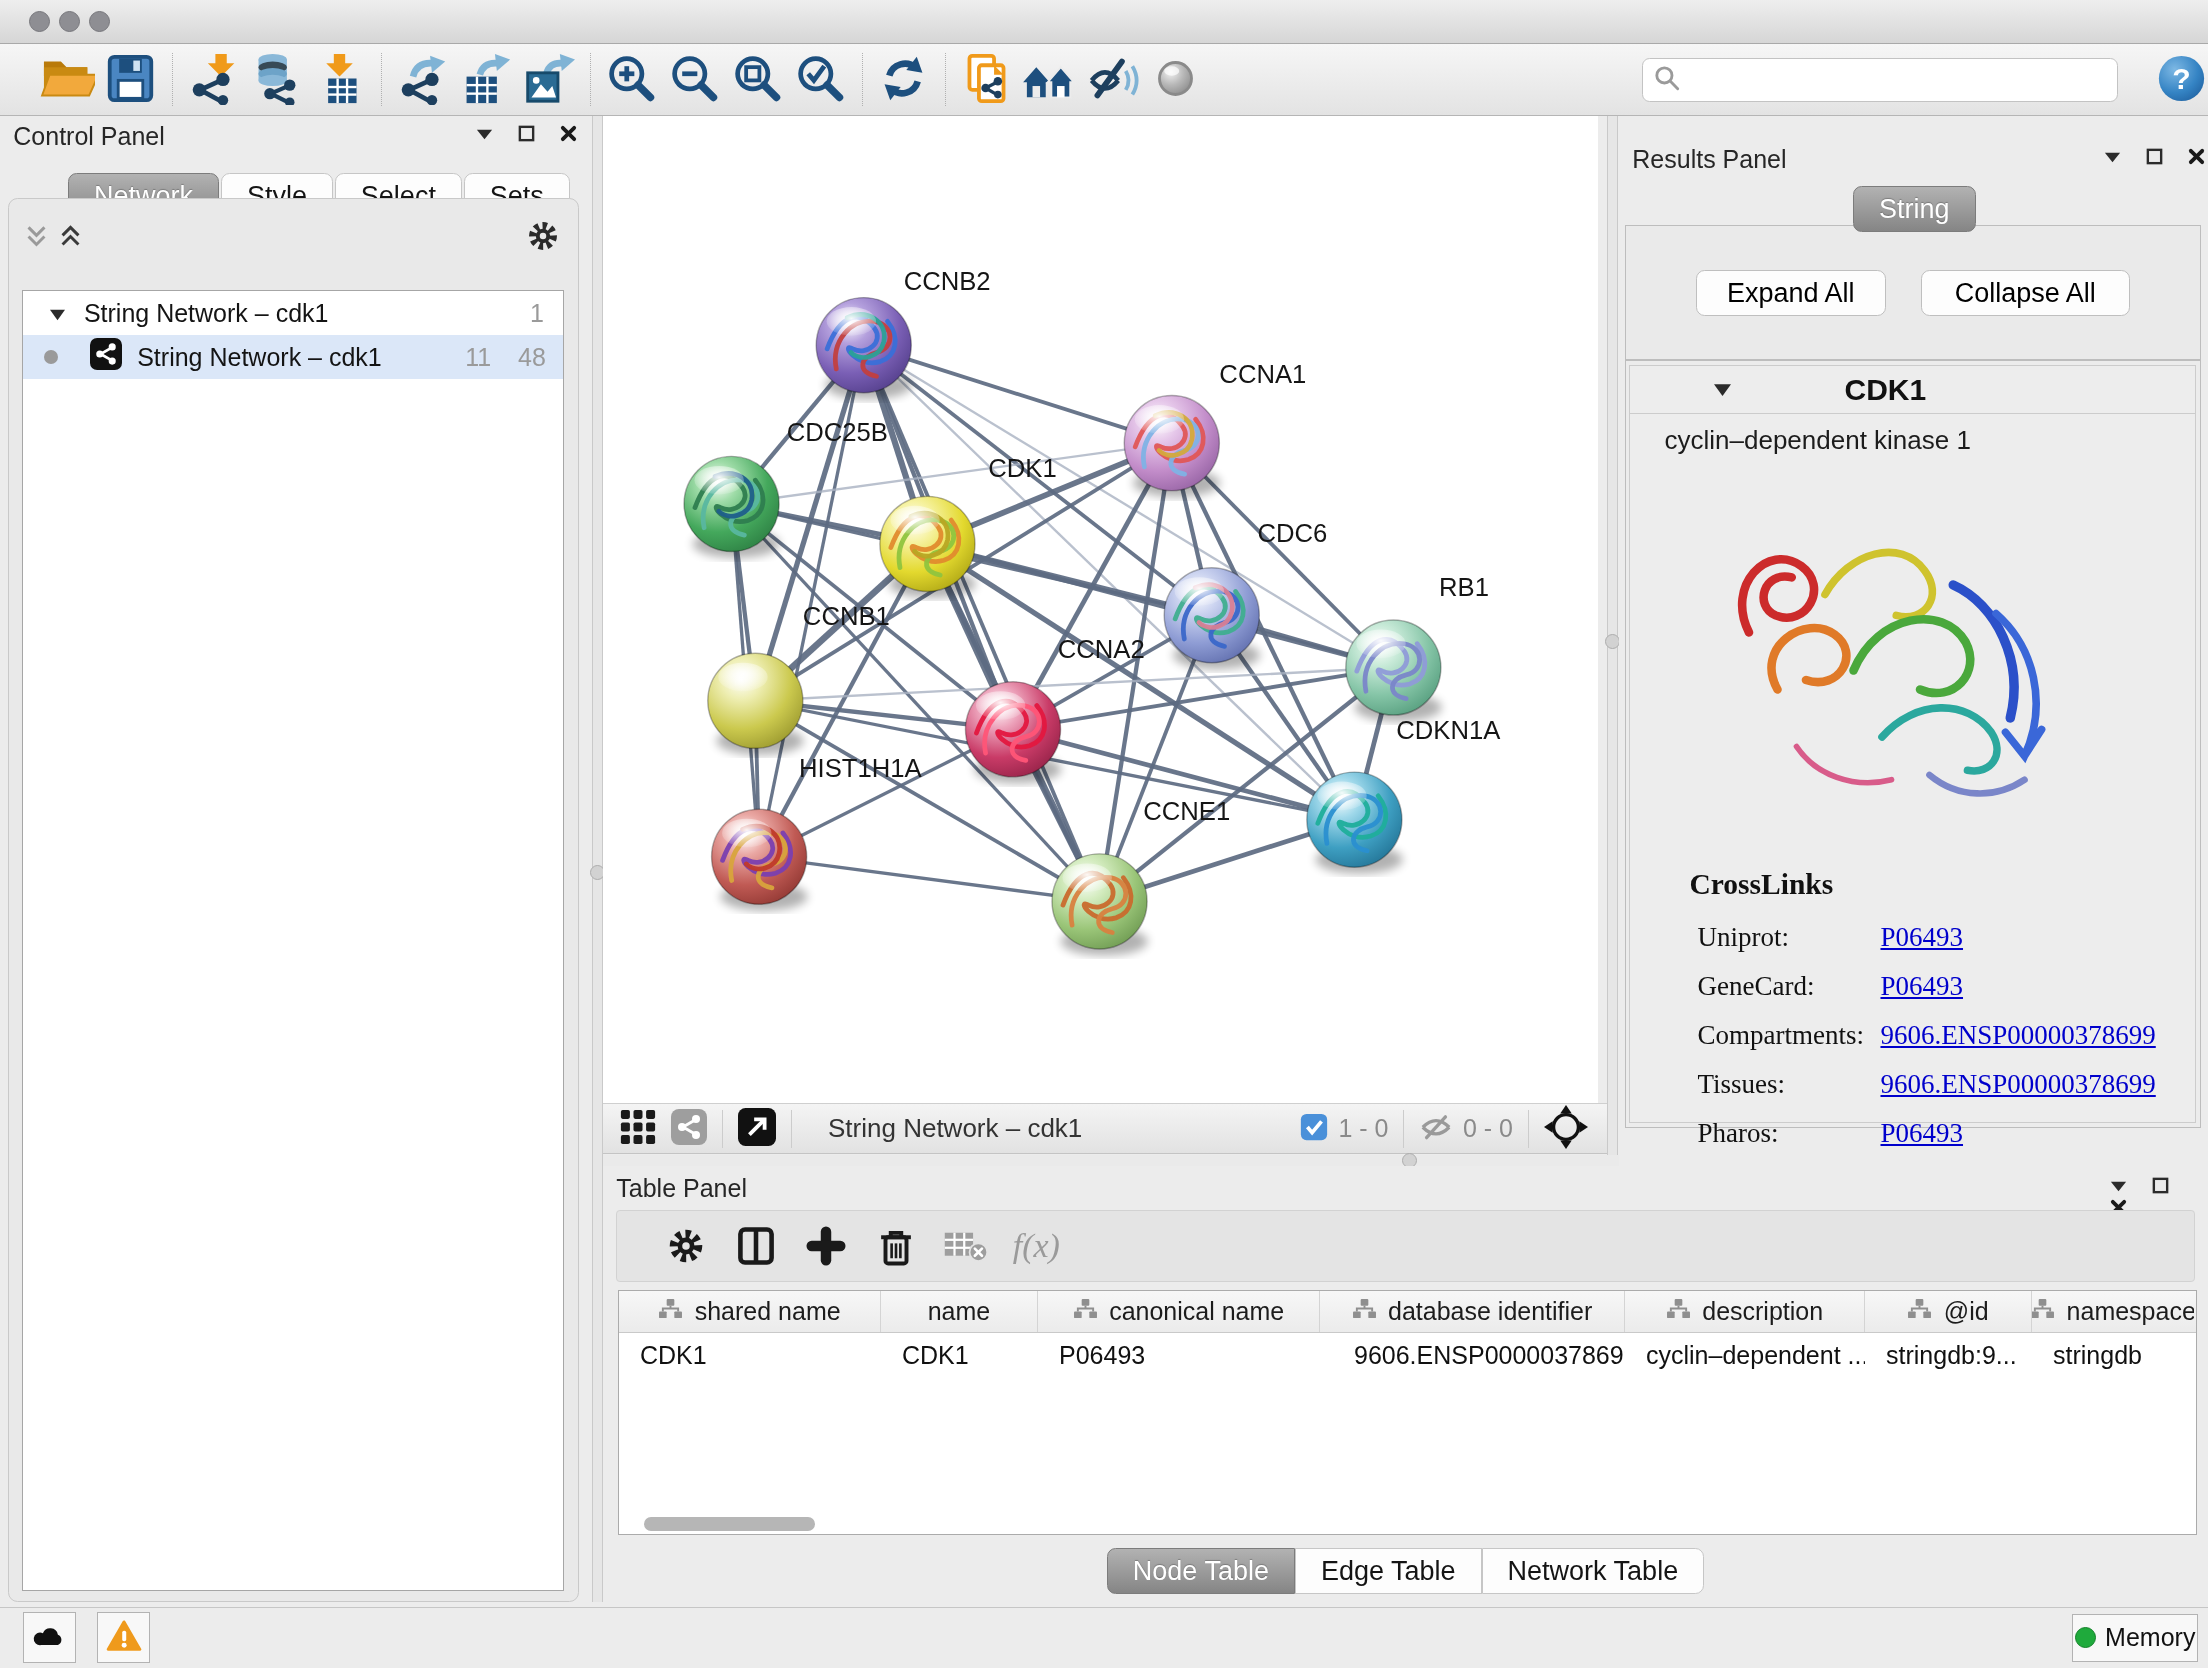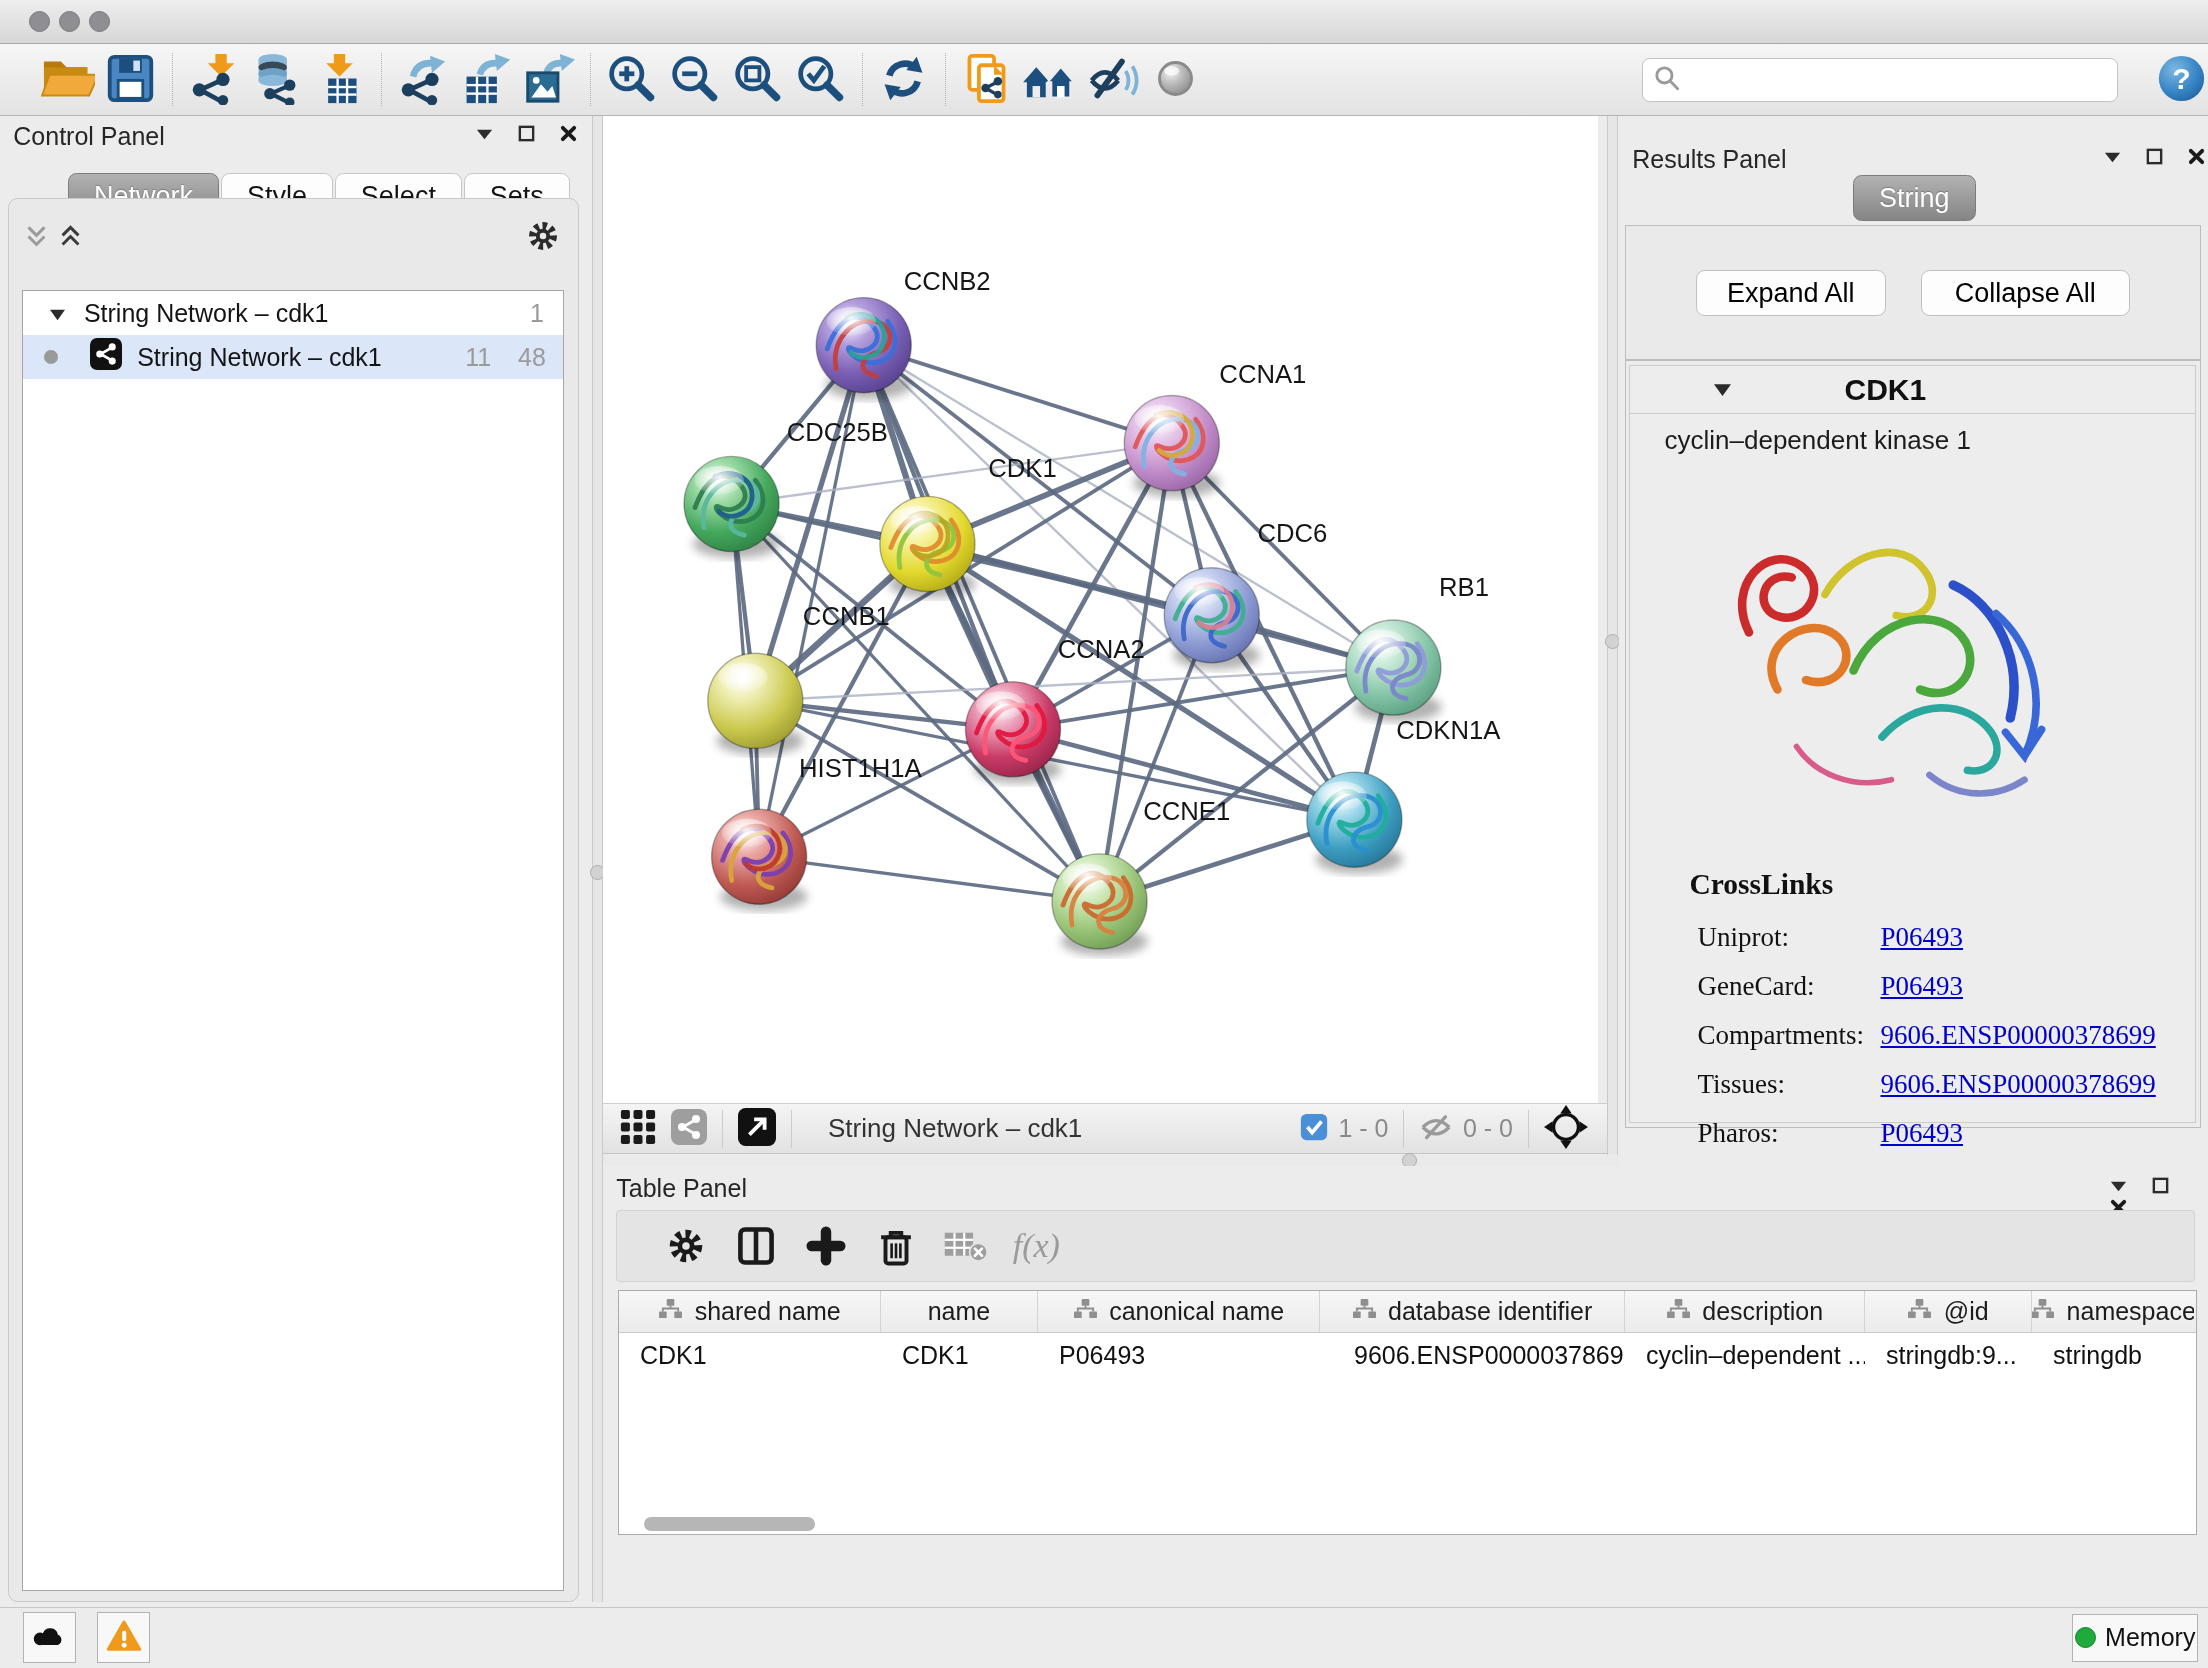--- a/index.html
+++ b/index.html
@@ -670,21 +670,21 @@
     <span class="wb"><svg width="21" height="19" viewBox="0 0 20 20">
           <rect x="3" y="3" width="14" height="14" fill="none" stroke="#2b2b2b" stroke-width="2.5"></rect>
         </svg></span>
     <span class="wb"><svg width="21" height="19" viewBox="0 0 20 20">
           <g stroke="#1a1a1a" stroke-width="4" stroke-linecap="round">
             <line x1="4" y1="4" x2="16" y2="16"></line>
             <line x1="16" y1="4" x2="4" y2="16"></line>
           </g>
         </svg></span>
   </div>
-  <div class="abs seg on" style="left:234px;top:38px;z-index:3">String</div>
+  <div class="abs seg on" style="left:234px;top:49px;z-index:3">String</div>
   <div class="abs rp-outerbox">
     <div class="abs rp-btn" style="left:70px;top:44px;width:190px">Expand All</div>
     <div class="abs rp-btn" style="left:295px;top:44px;width:209px">Collapse All</div>
   </div>
   <div class="abs rp-section">
     <div class="rp-inner">
       <div class="abs" style="left:0;top:0;width:100%;height:48px;border-bottom:1px solid #cccccc">
         <span class="abs" style="left:81px;top:15px"><svg width="23" height="17" viewBox="0 0 20 16">
               <path d="M2 3 h16 l-8 11z" fill="#2b2b2b"></path>
             </svg></span>
@@ -891,20 +891,25 @@
       <div class="td" style="width:262px">CDK1</div>
       <div class="td" style="width:157px">CDK1</div>
       <div class="td" style="width:282px">P06493</div>
       <div class="td" style="width:305px;padding-left:34px">9606.ENSP00000378699</div>
       <div class="td" style="width:240px">cyclin–dependent ...</div>
       <div class="td" style="width:167px">stringdb:9...</div>
       <div class="td" style="width:162px">stringdb</div>
     </div>
     <div class="abs hthumb"></div>
   </div>
+  <div class="abs bot-tabs">
+    <div class="seg on" style="border-radius:8.6px 0 0 8.6px">Node Table</div>
+    <div class="seg off" style="border-radius:0">Edge Table</div>
+    <div class="seg off" style="border-radius:0 8.6px 8.6px 0">Network Table</div>
+  </div>
 </div>
 
 <div class="abs status-bar">
   <div class="abs sbtn" style="left:23px">
     <span><svg width="38" height="27" viewBox="0 0 48 32">
       <path d="M13 28 a8 8 0 1 1 2 -15 a10 10 0 0 1 19 2 a7 7 0 0 1 0 13z" fill="#111111"></path>
         </svg></span>
   </div>
   <div class="abs sbtn" style="left:97px">
     <span><svg width="36" height="32" viewBox="0 0 40 36">

